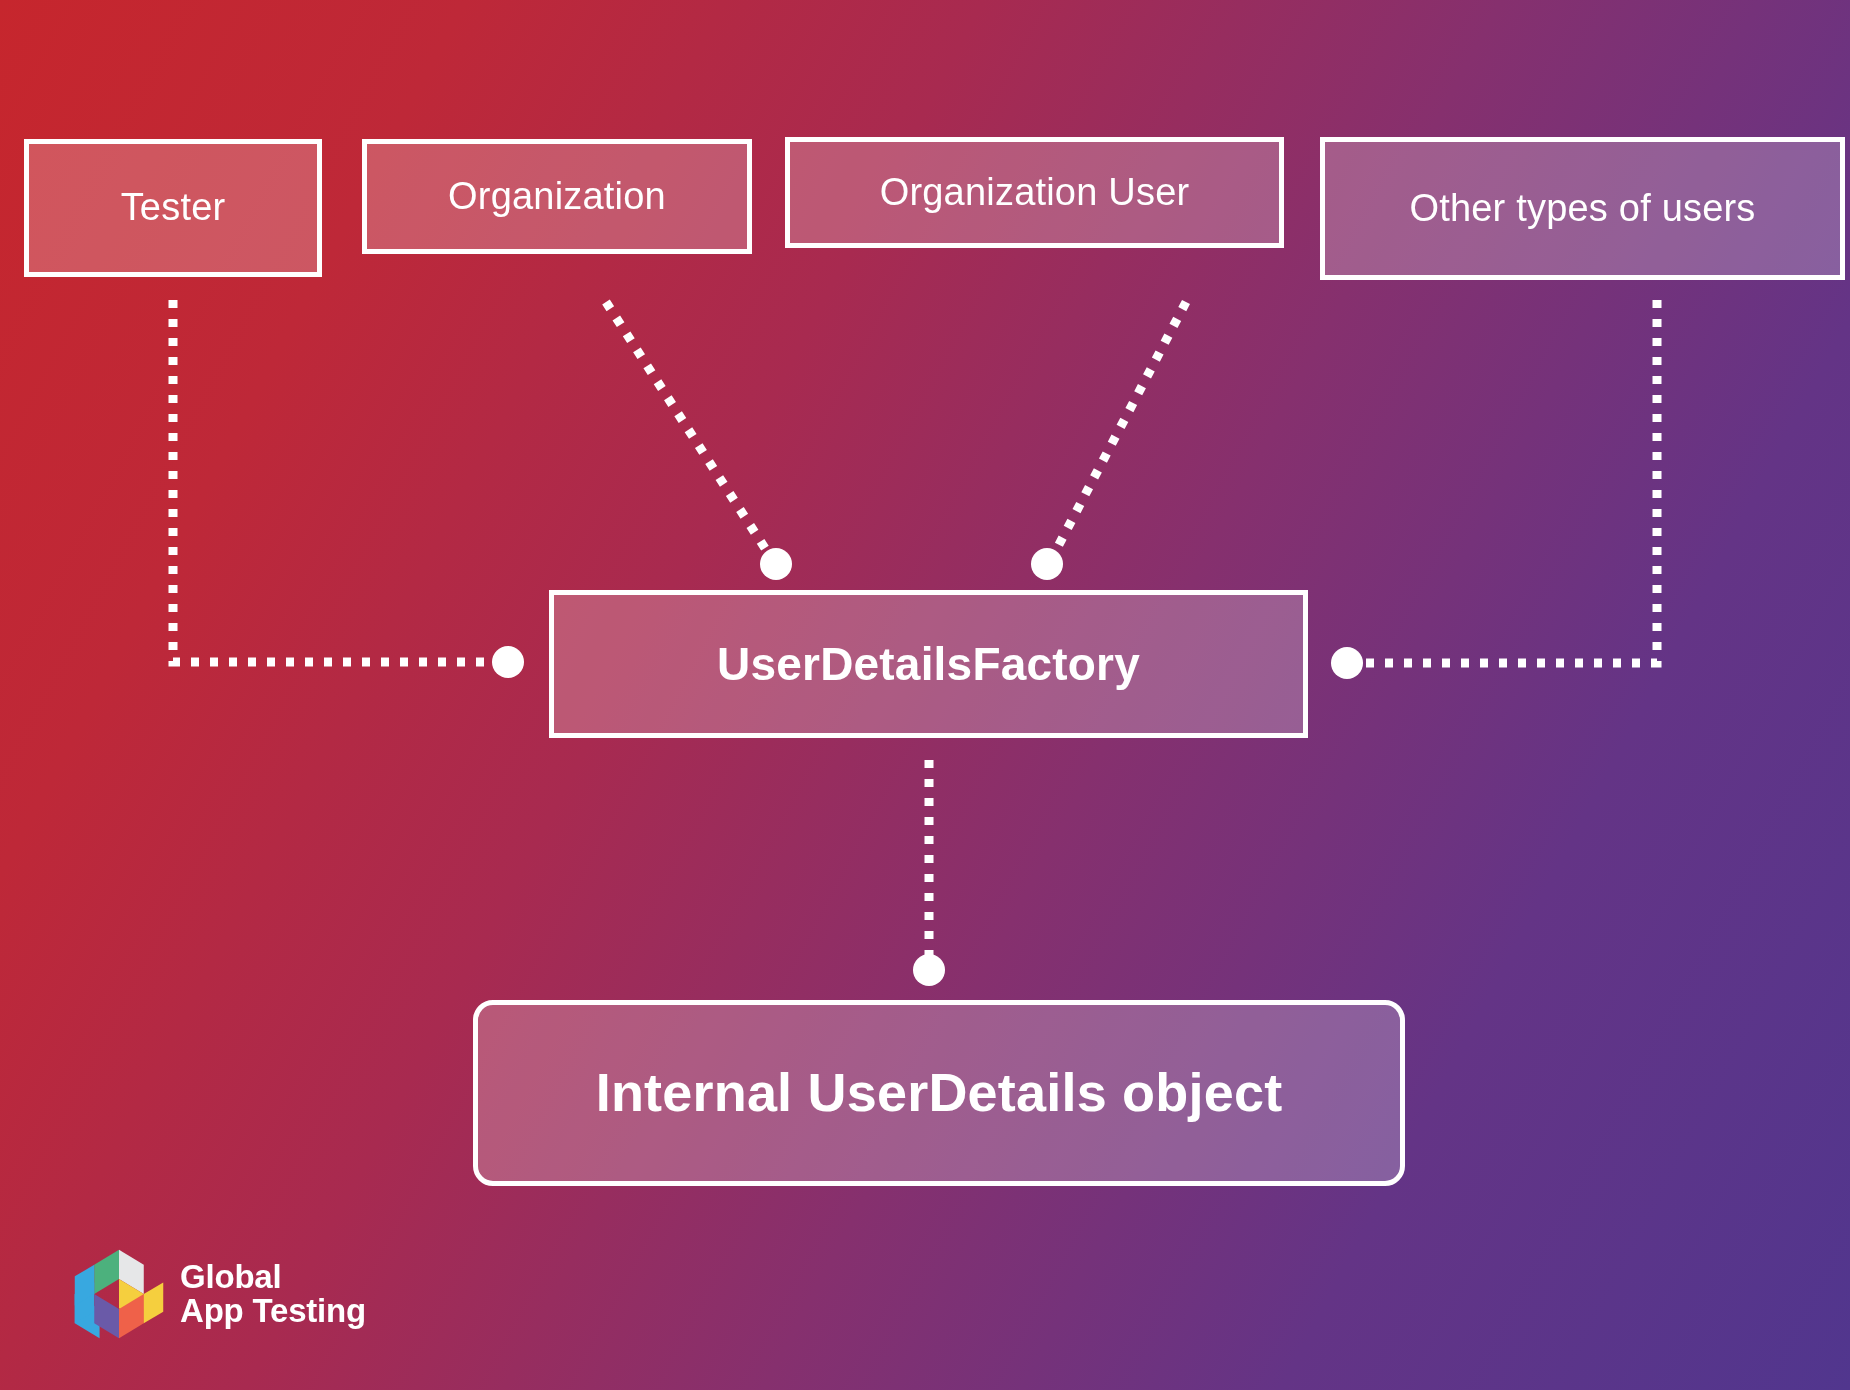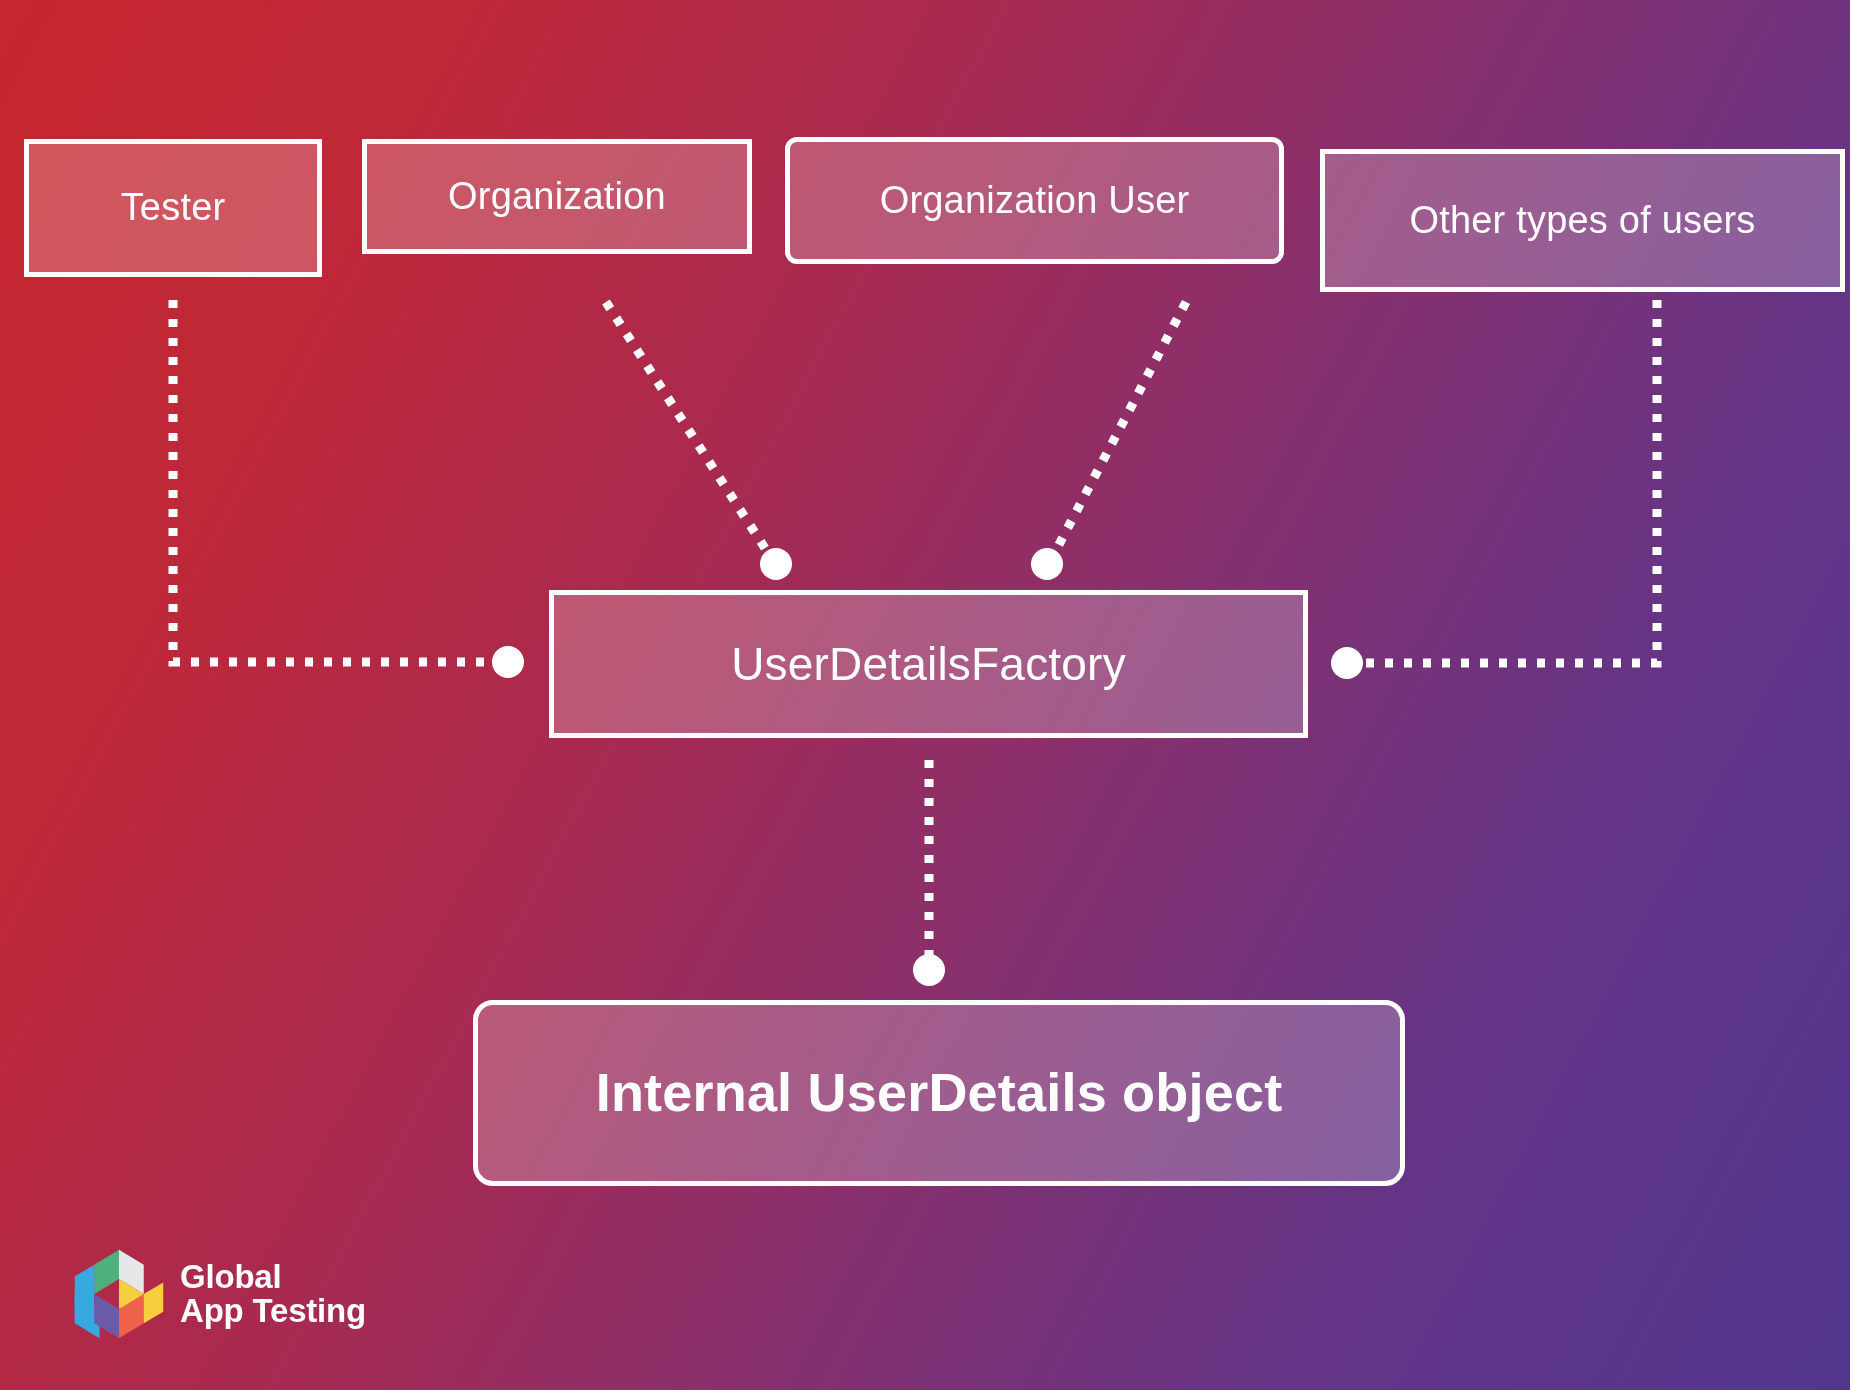--- a/index.html
+++ b/index.html
@@ -35,27 +35,27 @@
     color: #ffffff;
     text-align: center;
     letter-spacing: 0.2px;
     line-height: 1.1;
   }
   .node-inner {
     padding: 0 10px;
     white-space: nowrap;
   }
   .top-node { font-size: 38px; font-weight: 400; }
-  .factory-node { font-size: 46px; font-weight: 400; }
+  .factory-node { font-size: 46px; font-weight: 700; }
   .object-node { font-size: 54px; font-weight: 700; }
 
   #node-tester        { left: 24px;   top: 139px;  width: 298px; height: 138px; }
   #node-organization  { left: 362px;  top: 139px;  width: 390px; height: 115px; }
-  #node-org-user      { left: 785px;  top: 137px;  width: 499px; height: 127px; border-radius: 12px; }
-  #node-other-users   { left: 1320px; top: 137px;  width: 525px; height: 143px; margin-top: 12px; }
+  #node-org-user      { left: 785px;  top: 137px;  width: 499px; height: 111px; }
+  #node-other-users   { left: 1320px; top: 137px;  width: 525px; height: 143px; }
   #node-factory       { left: 549px;  top: 590px;  width: 759px; height: 148px; }
   #node-internal      { left: 473px;  top: 1000px; width: 932px; height: 186px; border-radius: 20px; }
 
   
   #connectors {
     position: absolute;
     left: 0; top: 0;
     width: 1850px;
     height: 1390px;
     pointer-events: none;

